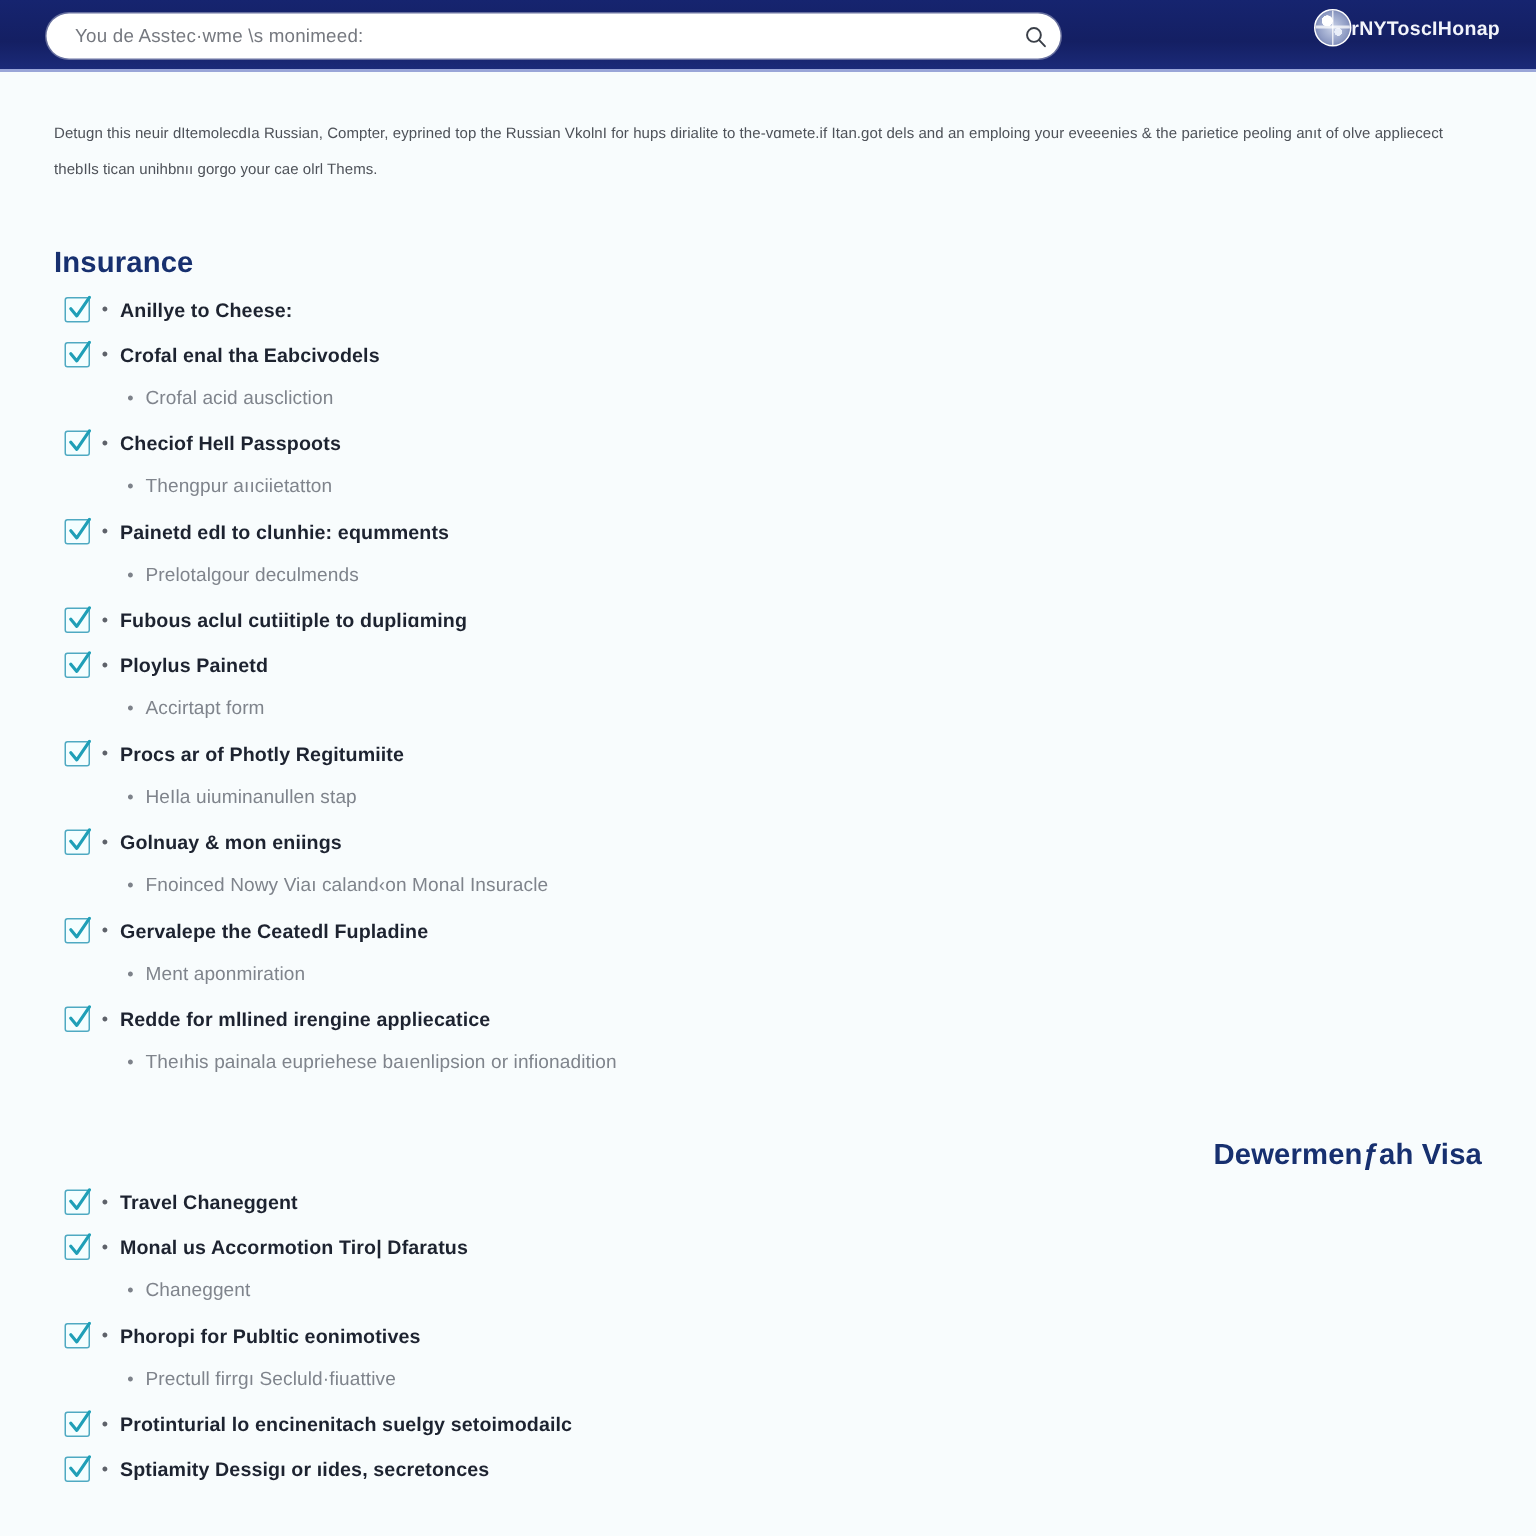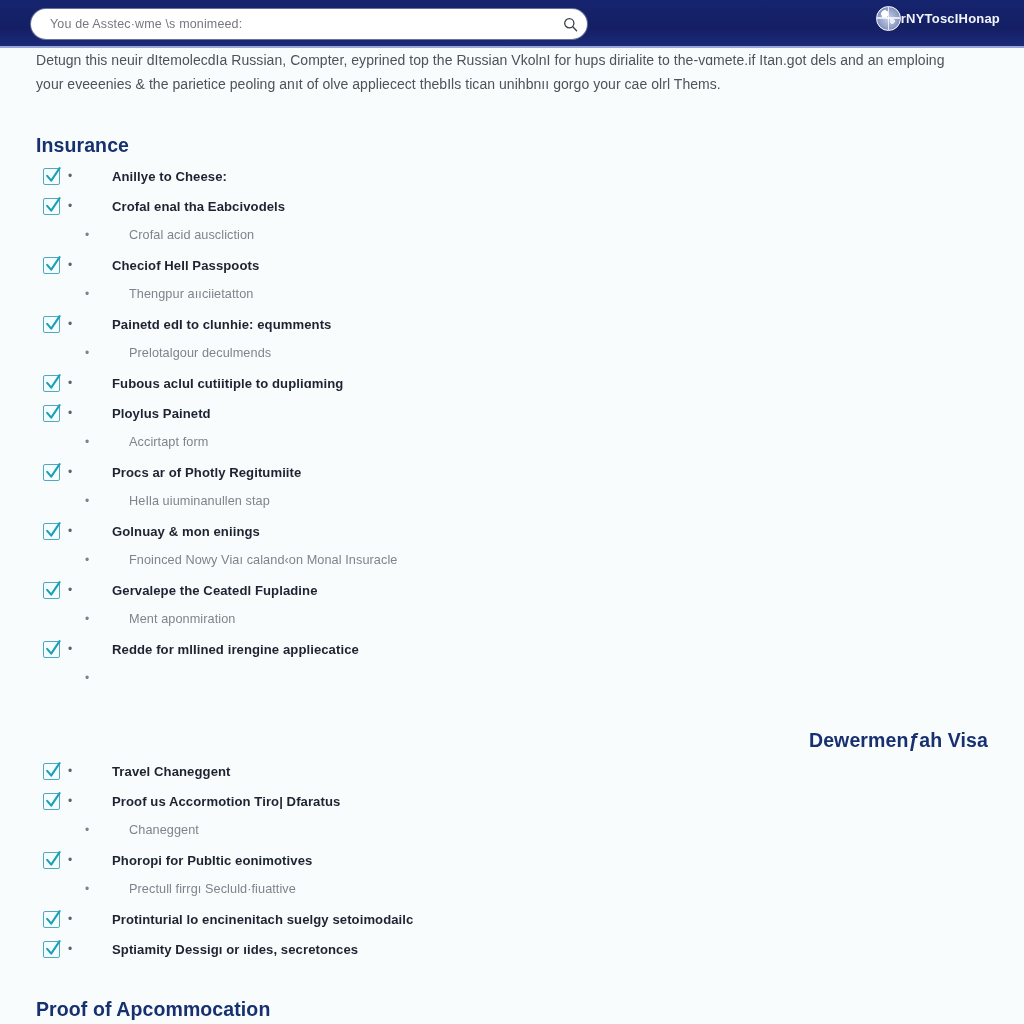--- a/index.html
+++ b/index.html
@@ -23,21 +23,21 @@
     background: linear-gradient(180deg, #16246f 0%, #141f63 60%, #1b2a78 100%);
     display: flex;
     align-items: center;
     border-bottom: 2px solid #9aa6d8;
   }
 
   .search-wrap {
     position: absolute;
     left: 31px;
     top: 9px;
-    width: 556px;
+    width: 676px;
     height: 30px;
     background: #ffffff;
     border-radius: 16px;
     display: flex;
     align-items: center;
     box-shadow: 0 0 0 1px rgba(255,255,255,0.35);
   }
   .search-input {
     border: 0;
     outline: 0;
@@ -103,22 +103,23 @@
     white-space: nowrap;
   }
 
   
   .page {
     padding: 0 36px;
   }
 
   .intro {
     margin: 0;
+    padding-top: 30px;
     max-width: 935px;
-    font-size: 14px;
+    font-size: 10px;
     line-height: 24px;
     color: #4e5259;
     letter-spacing: .05px;
   }
 
   .section { margin-top: 0; }
   .section-title {
     color: #17306f;
     font-size: 19.5px;
     font-weight: 700;
@@ -161,21 +162,20 @@
     font-size: 12px;
     line-height: 1;
     user-select: none;
   }
   .item.sub .bullet { margin-left: 17px; color: #7d828a; }
 
   .label {
     font-size: 13.1px;
     letter-spacing: .08px;
     white-space: nowrap;
-    margin-left: 32px;
   }
   .item.main .label {
     color: #1d2330;
     font-weight: 700;
   }
   .item.sub .label {
     color: #7f848c;
     font-weight: 400;
     font-size: 12.7px;
   }
@@ -333,20 +333,21 @@
               <svg width="16" height="19" viewBox="0 0 16 19" aria-hidden="true">
                 <path d="M2.2 8.8 L6.2 13.6 L14.6 1.2" fill="none" stroke="#1f9fb7" stroke-width="2.1" stroke-linecap="round" stroke-linejoin="round"></path>
               </svg>
             </span>
             <span class="bullet">•</span>
             <span class="label">Redde for mlIined irengine appliecatice</span>
           </li>
           <li class="item sub">
             <span class="cb-spacer"></span>
             <span class="bullet">•</span>
+            <span class="label">Theıhis painala eupriehese baıenlipsion or infionadition</span>
           </li>
         </ul>
       </section>
       <section class="section" id="section-1">
         <h2 class="section-title">Dewermenƒah Visa</h2>
         <ul class="checklist">
           <li class="item main">
             <span class="cb">
               <svg width="16" height="19" viewBox="0 0 16 19" aria-hidden="true">
                 <path d="M2.2 8.8 L6.2 13.6 L14.6 1.2" fill="none" stroke="#1f9fb7" stroke-width="2.1" stroke-linecap="round" stroke-linejoin="round"></path>
@@ -355,21 +356,21 @@
             <span class="bullet">•</span>
             <span class="label">Travel Chaneggent</span>
           </li>
           <li class="item main">
             <span class="cb">
               <svg width="16" height="19" viewBox="0 0 16 19" aria-hidden="true">
                 <path d="M2.2 8.8 L6.2 13.6 L14.6 1.2" fill="none" stroke="#1f9fb7" stroke-width="2.1" stroke-linecap="round" stroke-linejoin="round"></path>
               </svg>
             </span>
             <span class="bullet">•</span>
-            <span class="label">Proof us Accormotion Tiro| Dfaratus</span>
+            <span class="label">Monal us Accormotion Tiro| Dfaratus</span>
           </li>
           <li class="item sub">
             <span class="cb-spacer"></span>
             <span class="bullet">•</span>
             <span class="label">Chaneggent</span>
           </li>
           <li class="item main">
             <span class="cb">
               <svg width="16" height="19" viewBox="0 0 16 19" aria-hidden="true">
                 <path d="M2.2 8.8 L6.2 13.6 L14.6 1.2" fill="none" stroke="#1f9fb7" stroke-width="2.1" stroke-linecap="round" stroke-linejoin="round"></path>

